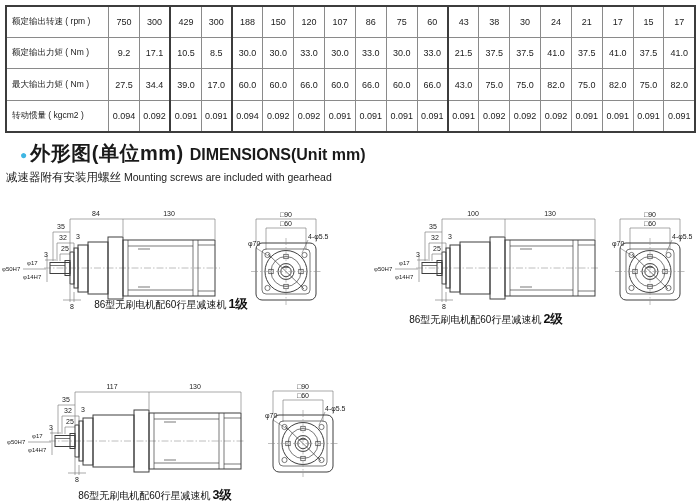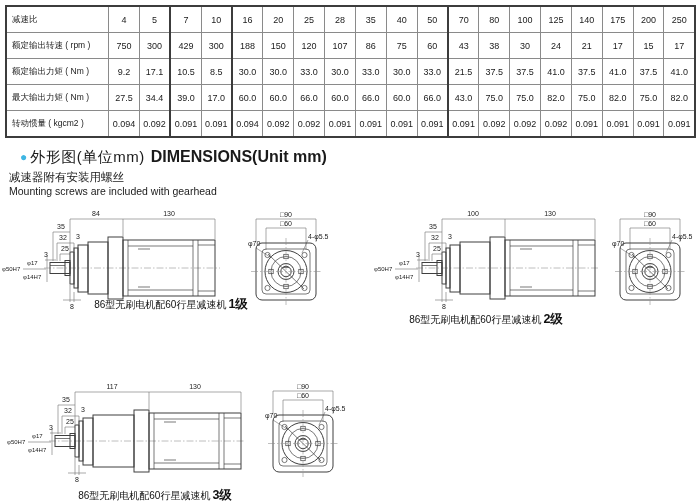--- a/index.html
+++ b/index.html
@@ -18,23 +18,23 @@
     font-size:9px;padding:0;height:25px;white-space:nowrap;overflow:hidden;
   }
   table.spec td.rowlabel{
     width:96px;text-align:left;padding-left:5px;font-size:8.5px;
   }
   table.spec td.thick-r{border-right:2px solid #3c3c3c;}
   
   .heading{position:absolute;left:6px;top:140px;}
   .heading .line1{display:flex;align-items:baseline;margin-left:14px;}
   .bullet{font-size:12px;margin-right:3px;position:relative;top:-1px;}
-  .title-cn{font-size:15px;font-weight:normal;letter-spacing:0.5px;margin-top:8px;}
+  .title-cn{font-size:20px;font-weight:bold;letter-spacing:0.5px;}
   .title-en{font-size:16px;font-weight:bold;margin-left:6px;}
-  .line2{margin-top:3px;display:flex;align-items:baseline;flex-direction:column;}
+  .line2{margin-top:3px;display:flex;align-items:baseline;}
   .sub-cn{font-size:11.5px;}
   .sub-en{font-size:10.5px;margin-left:3px;}
   
   svg{position:absolute;overflow:visible;}
   .body-line{fill:none;stroke:#3f3f3f;stroke-width:1;}
   .body-thin{fill:none;stroke:#3f3f3f;stroke-width:0.7;}
   .dim{stroke:#6e6e6e;stroke-width:0.6;fill:none;}
   .cl{stroke:#8a8a8a;stroke-width:0.55;fill:none;stroke-dasharray:7 2 1.5 2;}
   text.dim-t{font-size:7px;fill:#222;font-family:"Liberation Sans",sans-serif;}
   text.dim-s{font-size:6px;fill:#222;font-family:"Liberation Sans",sans-serif;}
@@ -42,42 +42,20 @@
     position:absolute;width:220px;text-align:center;font-size:10px;color:#111;
     white-space:nowrap;
   }
   .caption .stage{font-size:12.5px;font-weight:bold;margin-left:2px;}
 </style>
 </head>
 <body>
 
 <table class="spec">
   <tbody>
-      <tr>
-        <td class="rowlabel">减速比</td>
-        <td>4</td>
-        <td class="thick-r">5</td>
-        <td>7</td>
-        <td class="thick-r">10</td>
-        <td>16</td>
-        <td>20</td>
-        <td>25</td>
-        <td>28</td>
-        <td>35</td>
-        <td>40</td>
-        <td class="thick-r">50</td>
-        <td>70</td>
-        <td>80</td>
-        <td>100</td>
-        <td>125</td>
-        <td>140</td>
-        <td>175</td>
-        <td>200</td>
-        <td>250</td>
-      </tr>
       <tr>
         <td class="rowlabel">额定输出转速 ( rpm )</td>
         <td>750</td>
         <td class="thick-r">300</td>
         <td>429</td>
         <td class="thick-r">300</td>
         <td>188</td>
         <td>150</td>
         <td>120</td>
         <td>107</td>

